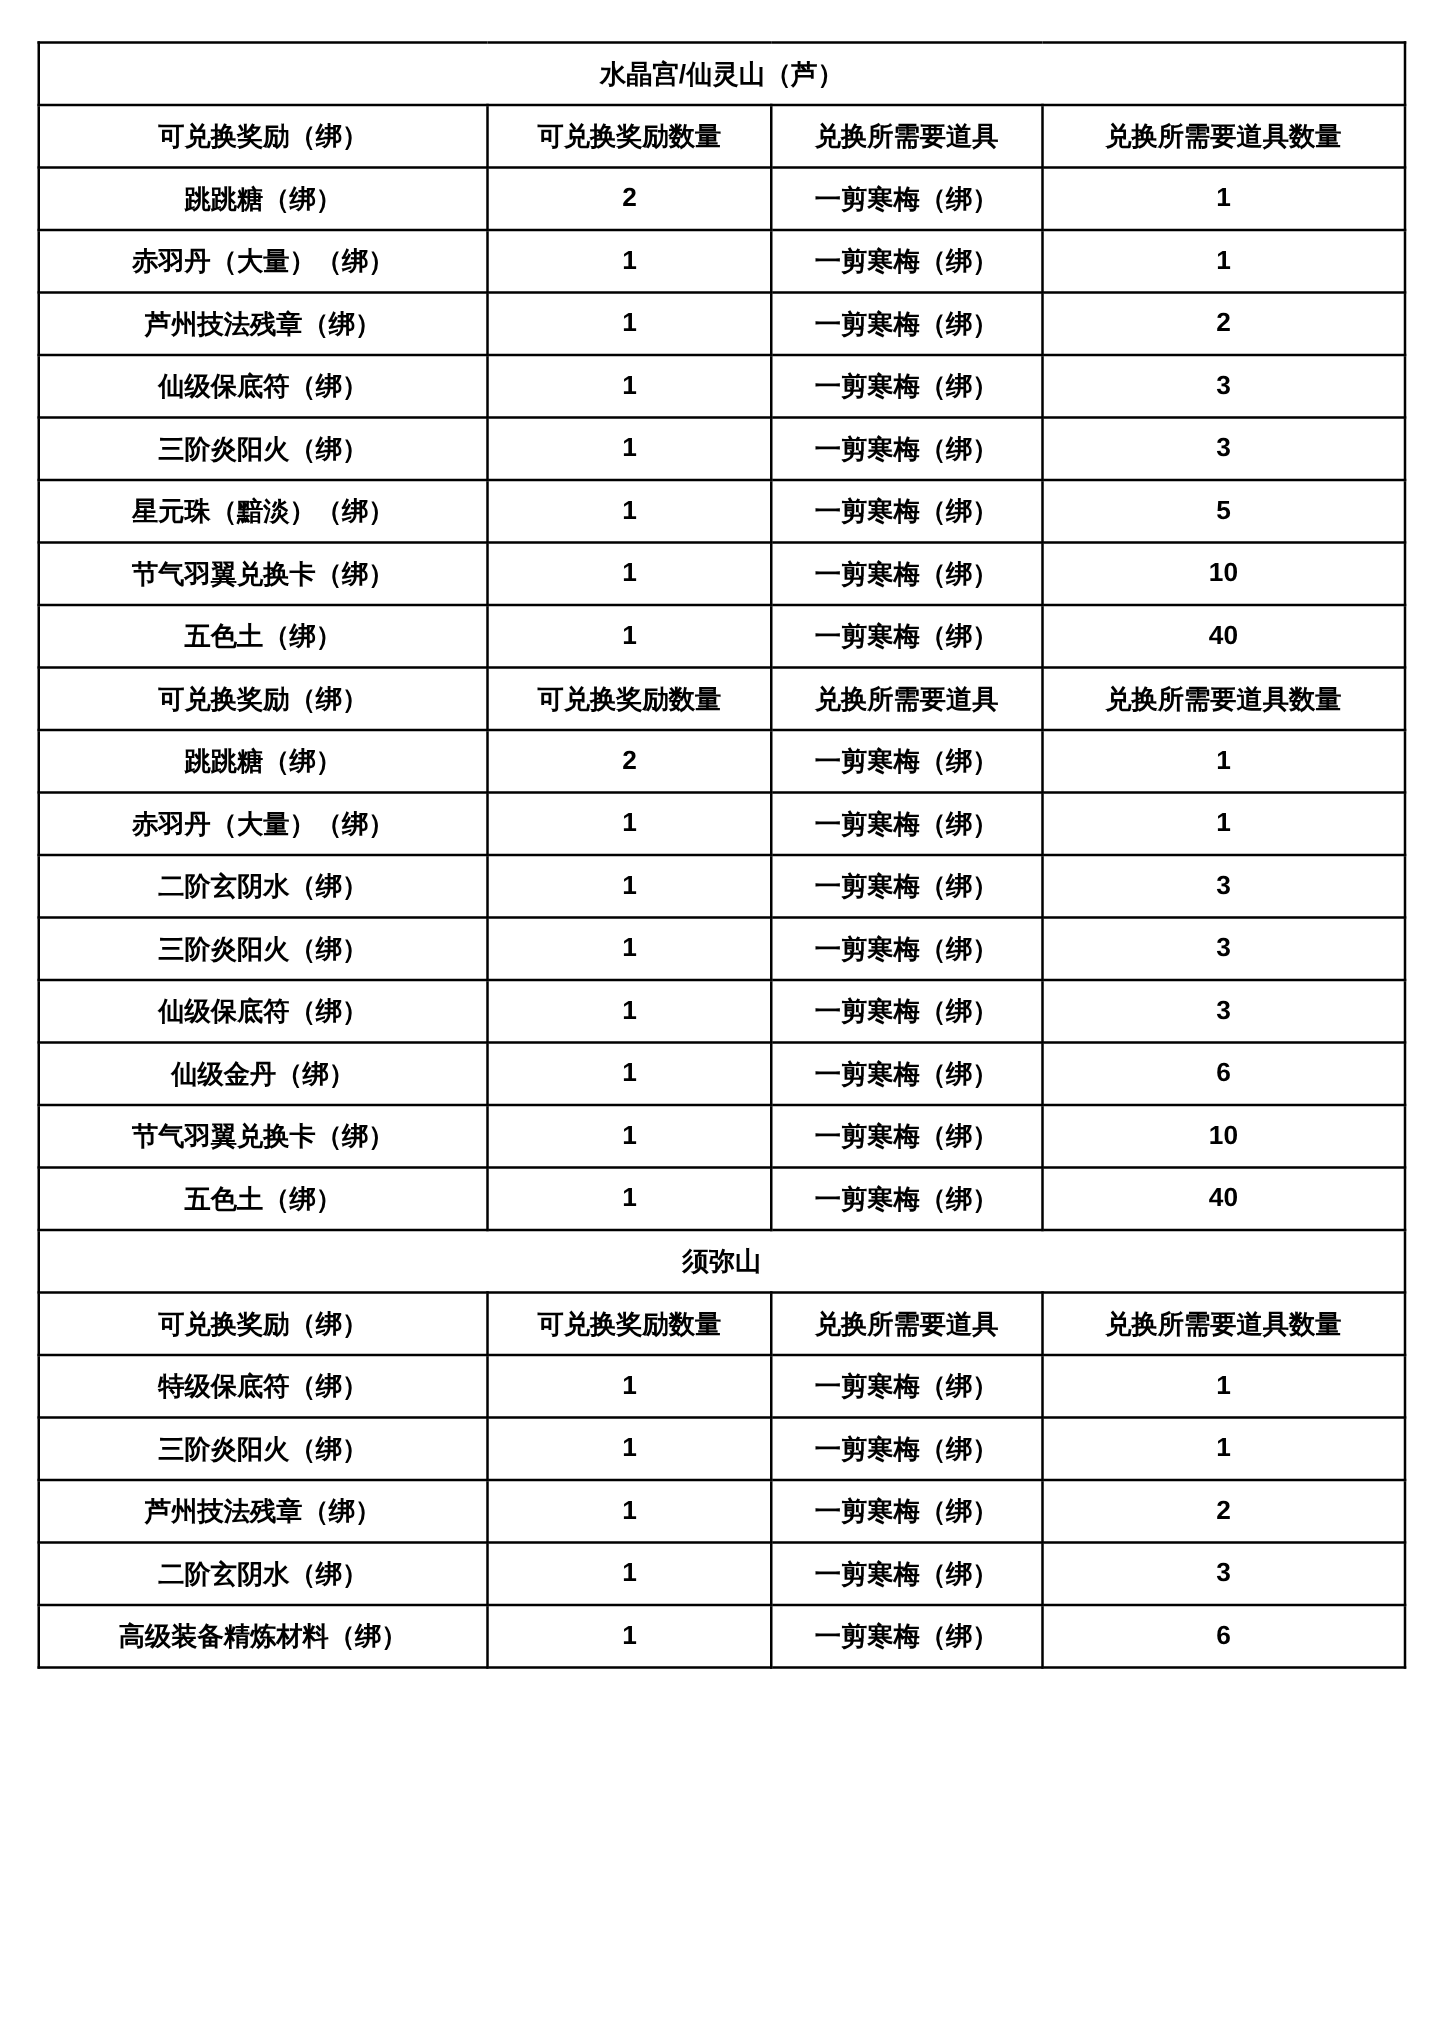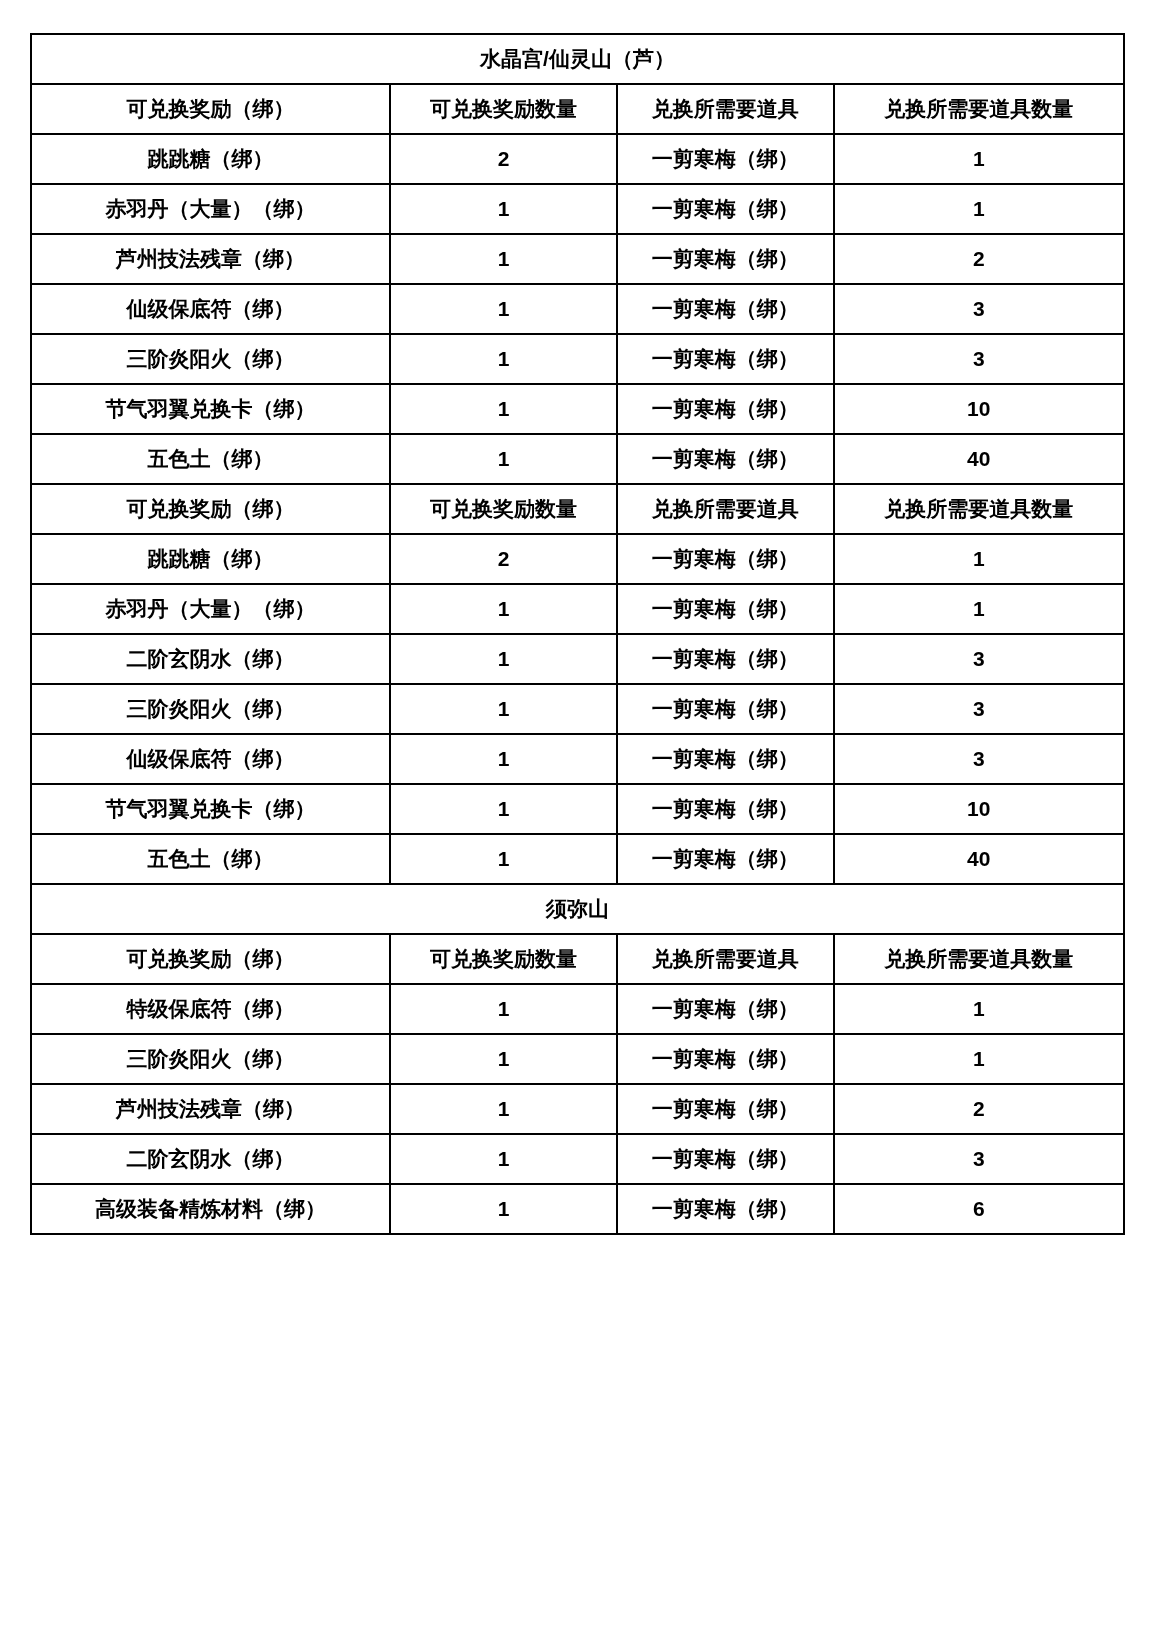--- a/index.html
+++ b/index.html
@@ -97,20 +97,26 @@
           <td>一剪寒梅（绑）</td>
           <td>3</td>
         </tr>
         <tr>
           <td>三阶炎阳火（绑）</td>
           <td>1</td>
           <td>一剪寒梅（绑）</td>
           <td>3</td>
         </tr>
         <tr>
+          <td>星元珠（黯淡）（绑）</td>
+          <td>1</td>
+          <td>一剪寒梅（绑）</td>
+          <td>5</td>
+        </tr>
+        <tr>
           <td>节气羽翼兑换卡（绑）</td>
           <td>1</td>
           <td>一剪寒梅（绑）</td>
           <td>10</td>
         </tr>
         <tr>
           <td>五色土（绑）</td>
           <td>1</td>
           <td>一剪寒梅（绑）</td>
           <td>40</td>
@@ -143,20 +149,26 @@
           <td>三阶炎阳火（绑）</td>
           <td>1</td>
           <td>一剪寒梅（绑）</td>
           <td>3</td>
         </tr>
         <tr>
           <td>仙级保底符（绑）</td>
           <td>1</td>
           <td>一剪寒梅（绑）</td>
           <td>3</td>
+        </tr>
+        <tr>
+          <td>仙级金丹（绑）</td>
+          <td>1</td>
+          <td>一剪寒梅（绑）</td>
+          <td>6</td>
         </tr>
         <tr>
           <td>节气羽翼兑换卡（绑）</td>
           <td>1</td>
           <td>一剪寒梅（绑）</td>
           <td>10</td>
         </tr>
         <tr>
           <td>五色土（绑）</td>
           <td>1</td>

